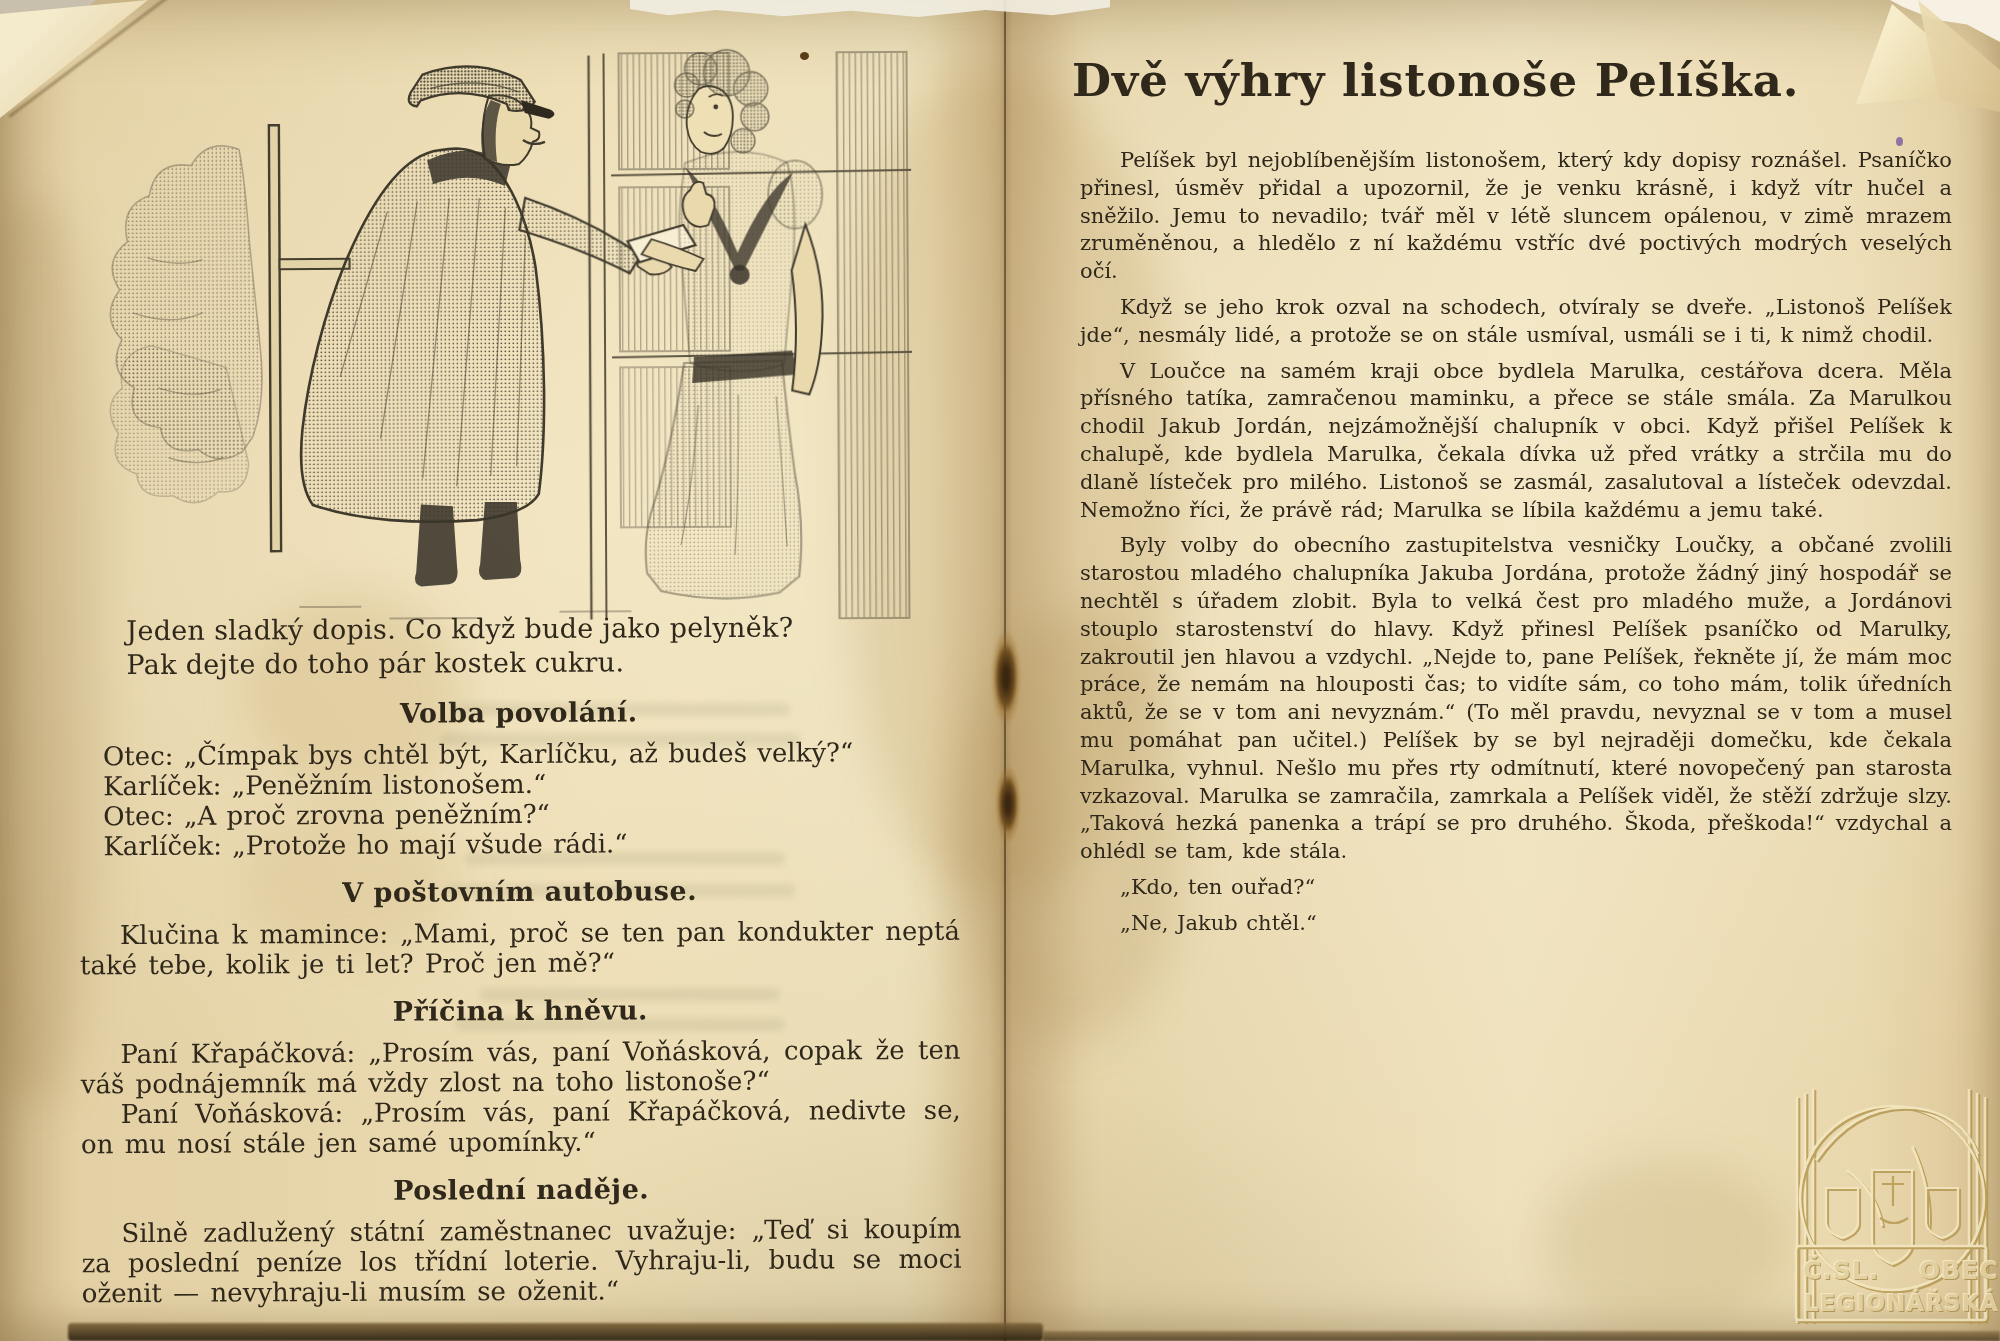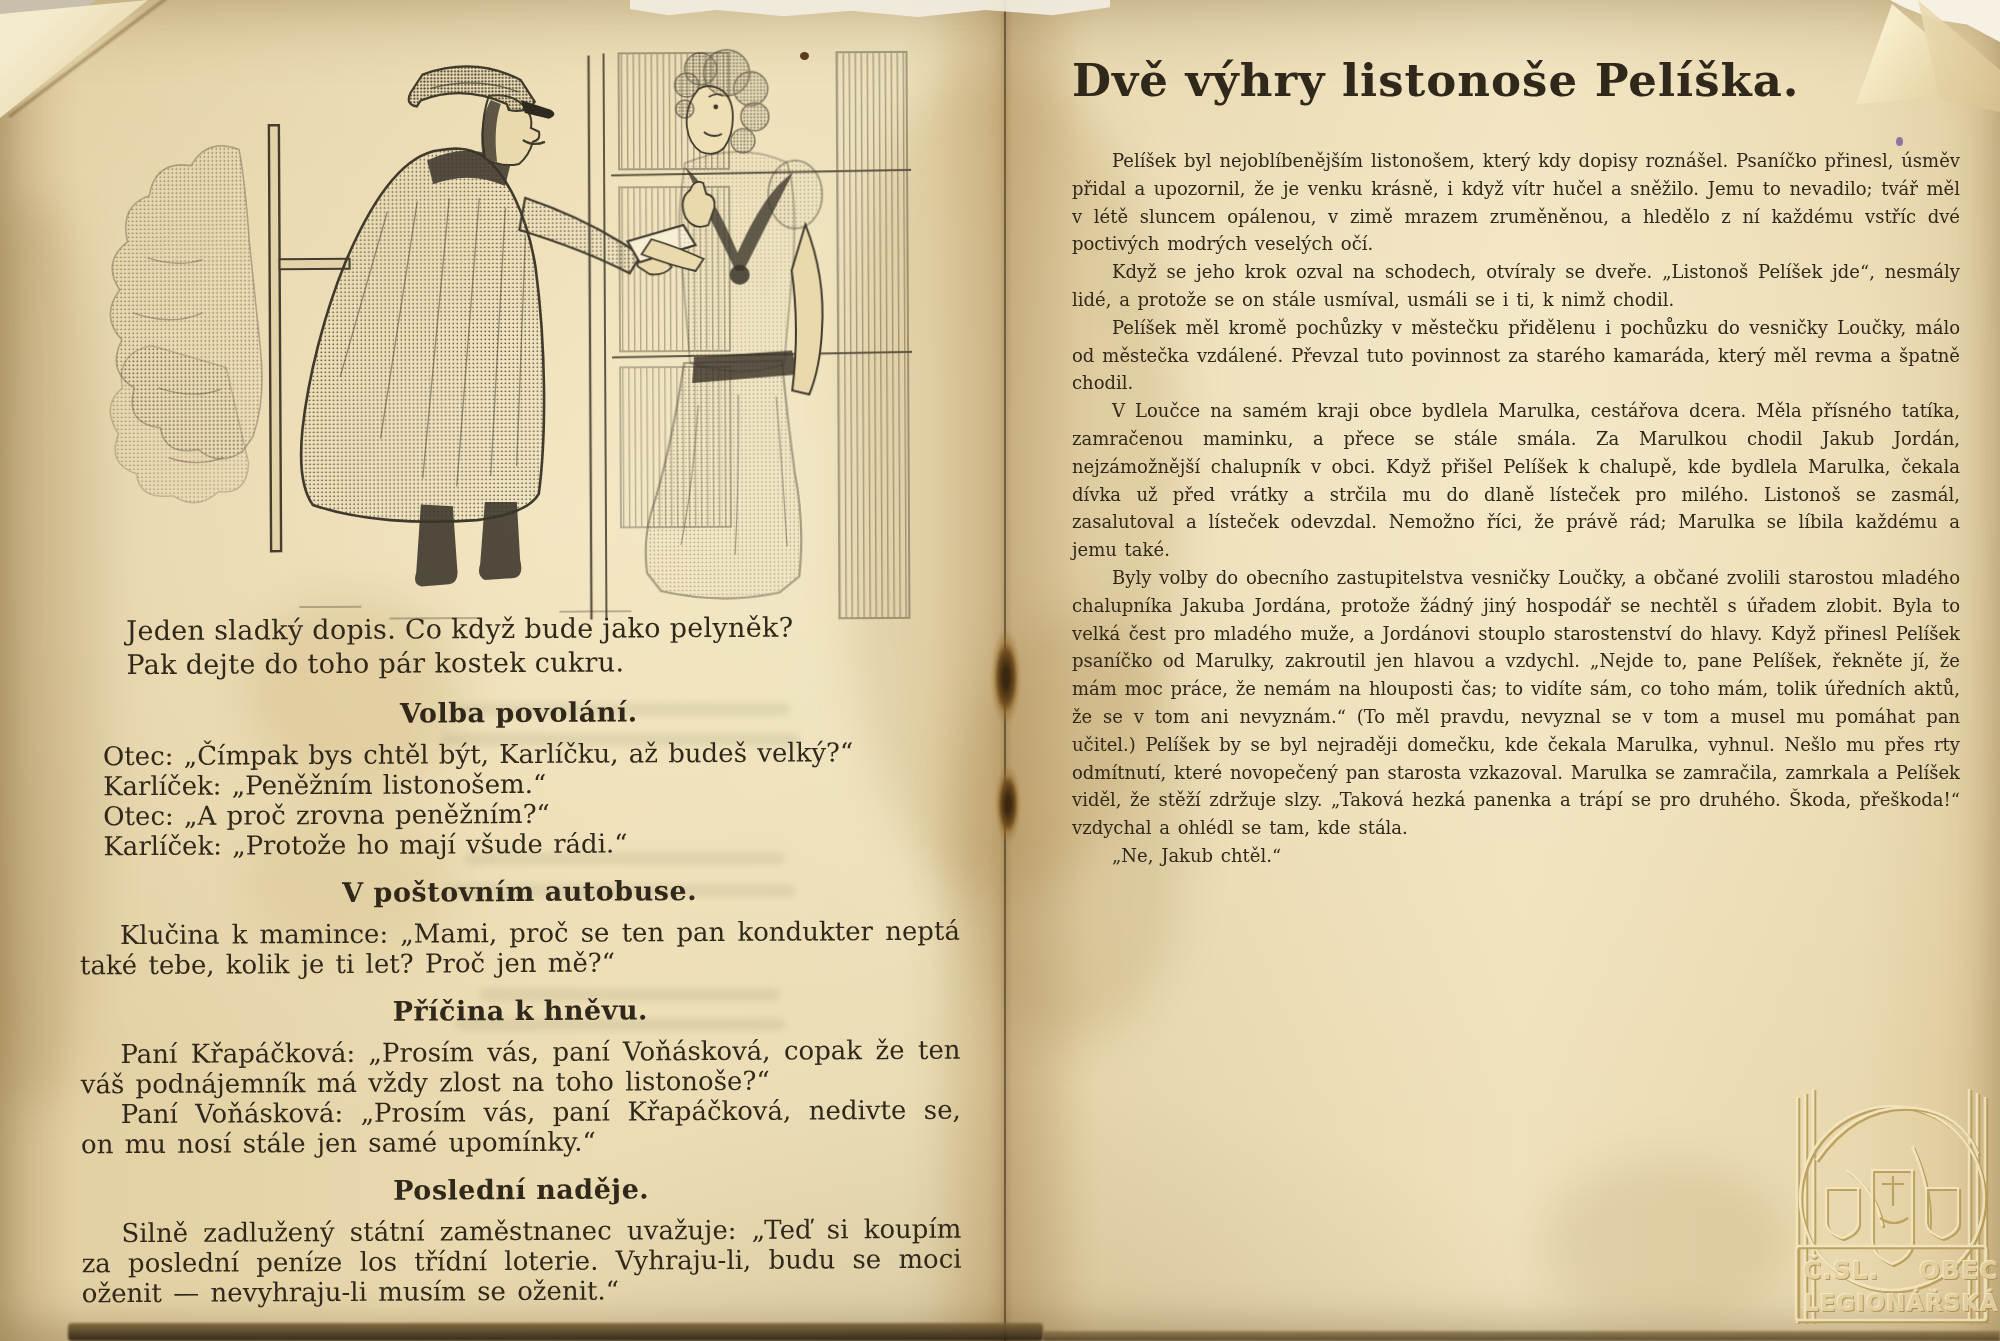--- a/index.html
+++ b/index.html
@@ -117,21 +117,21 @@
   .lp-line { margin:0; font-size:26px; line-height:30px; text-indent:24px; word-spacing:2px; }
   .lp-par  { margin:0; font-size:26px; line-height:30px; text-indent:40px; text-align:justify; word-spacing:3px; }
 
   
   .rp { position:absolute; left:1072px; top:54px; width:888px; }
   .rp-title {
     text-align:left; font-weight:bold; font-size:45px;
     letter-spacing:1px; margin:0 0 40px 0; white-space:nowrap;
   }
   .rp p {
-    margin:0; font-size:18px; line-height:27.8px;
+    margin:8px; font-size:21px; line-height:27.8px;
     text-indent:40px; text-align:justify; word-spacing:2px;
   }
   .rp p.short { text-align:left; }
 
   
   .stamp { position:absolute; left:1788px; top:1052px; width:210px; height:288px; opacity:0.85; }
   .emboss-light { stroke:#f4e8c2; fill:none; }
   .emboss-dark  { stroke:#b3954f; fill:none; }
   .stamp-text-dark  { fill:#a98c4c; font-family:"DejaVu Sans", sans-serif; font-weight:bold; }
   .stamp-text-light { fill:#f6ecc8; font-family:"DejaVu Sans", sans-serif; font-weight:bold; }
@@ -279,23 +279,23 @@
   <p class="lp-par">Paní Voňásková: „Prosím vás, paní Křapáčková, nedivte se, on mu nosí stále jen samé upomínky.“</p>
 
   <h3 class="lp-heading">Poslední naděje.</h3>
   <p class="lp-par">Silně zadlužený státní zaměstnanec uvažuje: „Teď si koupím za poslední peníze los třídní loterie. Vyhraju-li, budu se moci oženit — nevyhraju-li musím se oženit.“</p>
 </div>
 
 <div class="rp">
   <h1 class="rp-title">Dvě výhry listonoše Pelíška.</h1>
   <p>Pelíšek byl nejoblíbenějším listonošem, který kdy dopisy roznášel. Psaníčko přinesl, úsměv přidal a upozornil, že je venku krásně, i když vítr hučel a sněžilo. Jemu to nevadilo; tvář měl v létě sluncem opálenou, v zimě mrazem zruměněnou, a hledělo z ní každému vstříc dvé poctivých modrých veselých očí.</p>
   <p>Když se jeho krok ozval na schodech, otvíraly se dveře. „Listonoš Pelíšek jde“, nesmály lidé, a protože se on stále usmíval, usmáli se i ti, k nimž chodil.</p>
-  <p>Pelíšek měl kromě pochůzky v městečku přidělenu i pochůzku do vesničky Loučky, málo od městečka vzdálené. Převzal tuto povinnost za starého kamaráda, který měl revma a špatně chodil.</p>
   <p>V Loučce na samém kraji obce bydlela Marulka, cestářova dcera. Měla přísného tatíka, zamračenou maminku, a přece se stále smála. Za Marulkou chodil Jakub Jordán, nejzámožnější chalupník v obci. Když přišel Pelíšek k chalupě, kde bydlela Marulka, čekala dívka už před vrátky a strčila mu do dlaně lísteček pro milého. Listonoš se zasmál, zasalutoval a lísteček odevzdal. Nemožno říci, že právě rád; Marulka se líbila každému a jemu také.</p>
   <p>Byly volby do obecního zastupitelstva vesničky Loučky, a občané zvolili starostou mladého chalupníka Jakuba Jordána, protože žádný jiný hospodář se nechtěl s úřadem zlobit. Byla to velká čest pro mladého muže, a Jordánovi stouplo starostenství do hlavy. Když přinesl Pelíšek psaníčko od Marulky, zakroutil jen hlavou a vzdychl. „Nejde to, pane Pelíšek, řekněte jí, že mám moc práce, že nemám na hlouposti čas; to vidíte sám, co toho mám, tolik úředních aktů, že se v tom ani nevyznám.“ (To měl pravdu, nevyznal se v tom a musel mu pomáhat pan učitel.) Pelíšek by se byl nejraději domečku, kde čekala Marulka, vyhnul. Nešlo mu přes rty odmítnutí, které novopečený pan starosta vzkazoval. Marulka se zamračila, zamrkala a Pelíšek viděl, že stěží zdržuje slzy. „Taková hezká panenka a trápí se pro druhého. Škoda, přeškoda!“ vzdychal a ohlédl se tam, kde stála.</p>
+  <p class="short">„Kdo, ten ouřad?“</p>
   <p class="short">„Ne, Jakub chtěl.“</p>
 </div>
 
 <svg class="stamp" viewBox="0 0 210 288" xmlns="http://www.w3.org/2000/svg">
   <g stroke-width="2.6" opacity="0.95">
 
     <g>
       <path class="emboss-dark" d="M11,46 V272 M19,42 V272 M27,38 V272 M183,38 V272 M191,42 V272 M199,46 V272"></path>
       <path class="emboss-light" d="M9,45 V271 M17,41 V271 M25,37 V271 M181,37 V271 M189,41 V271 M197,45 V271"></path>
     </g>

